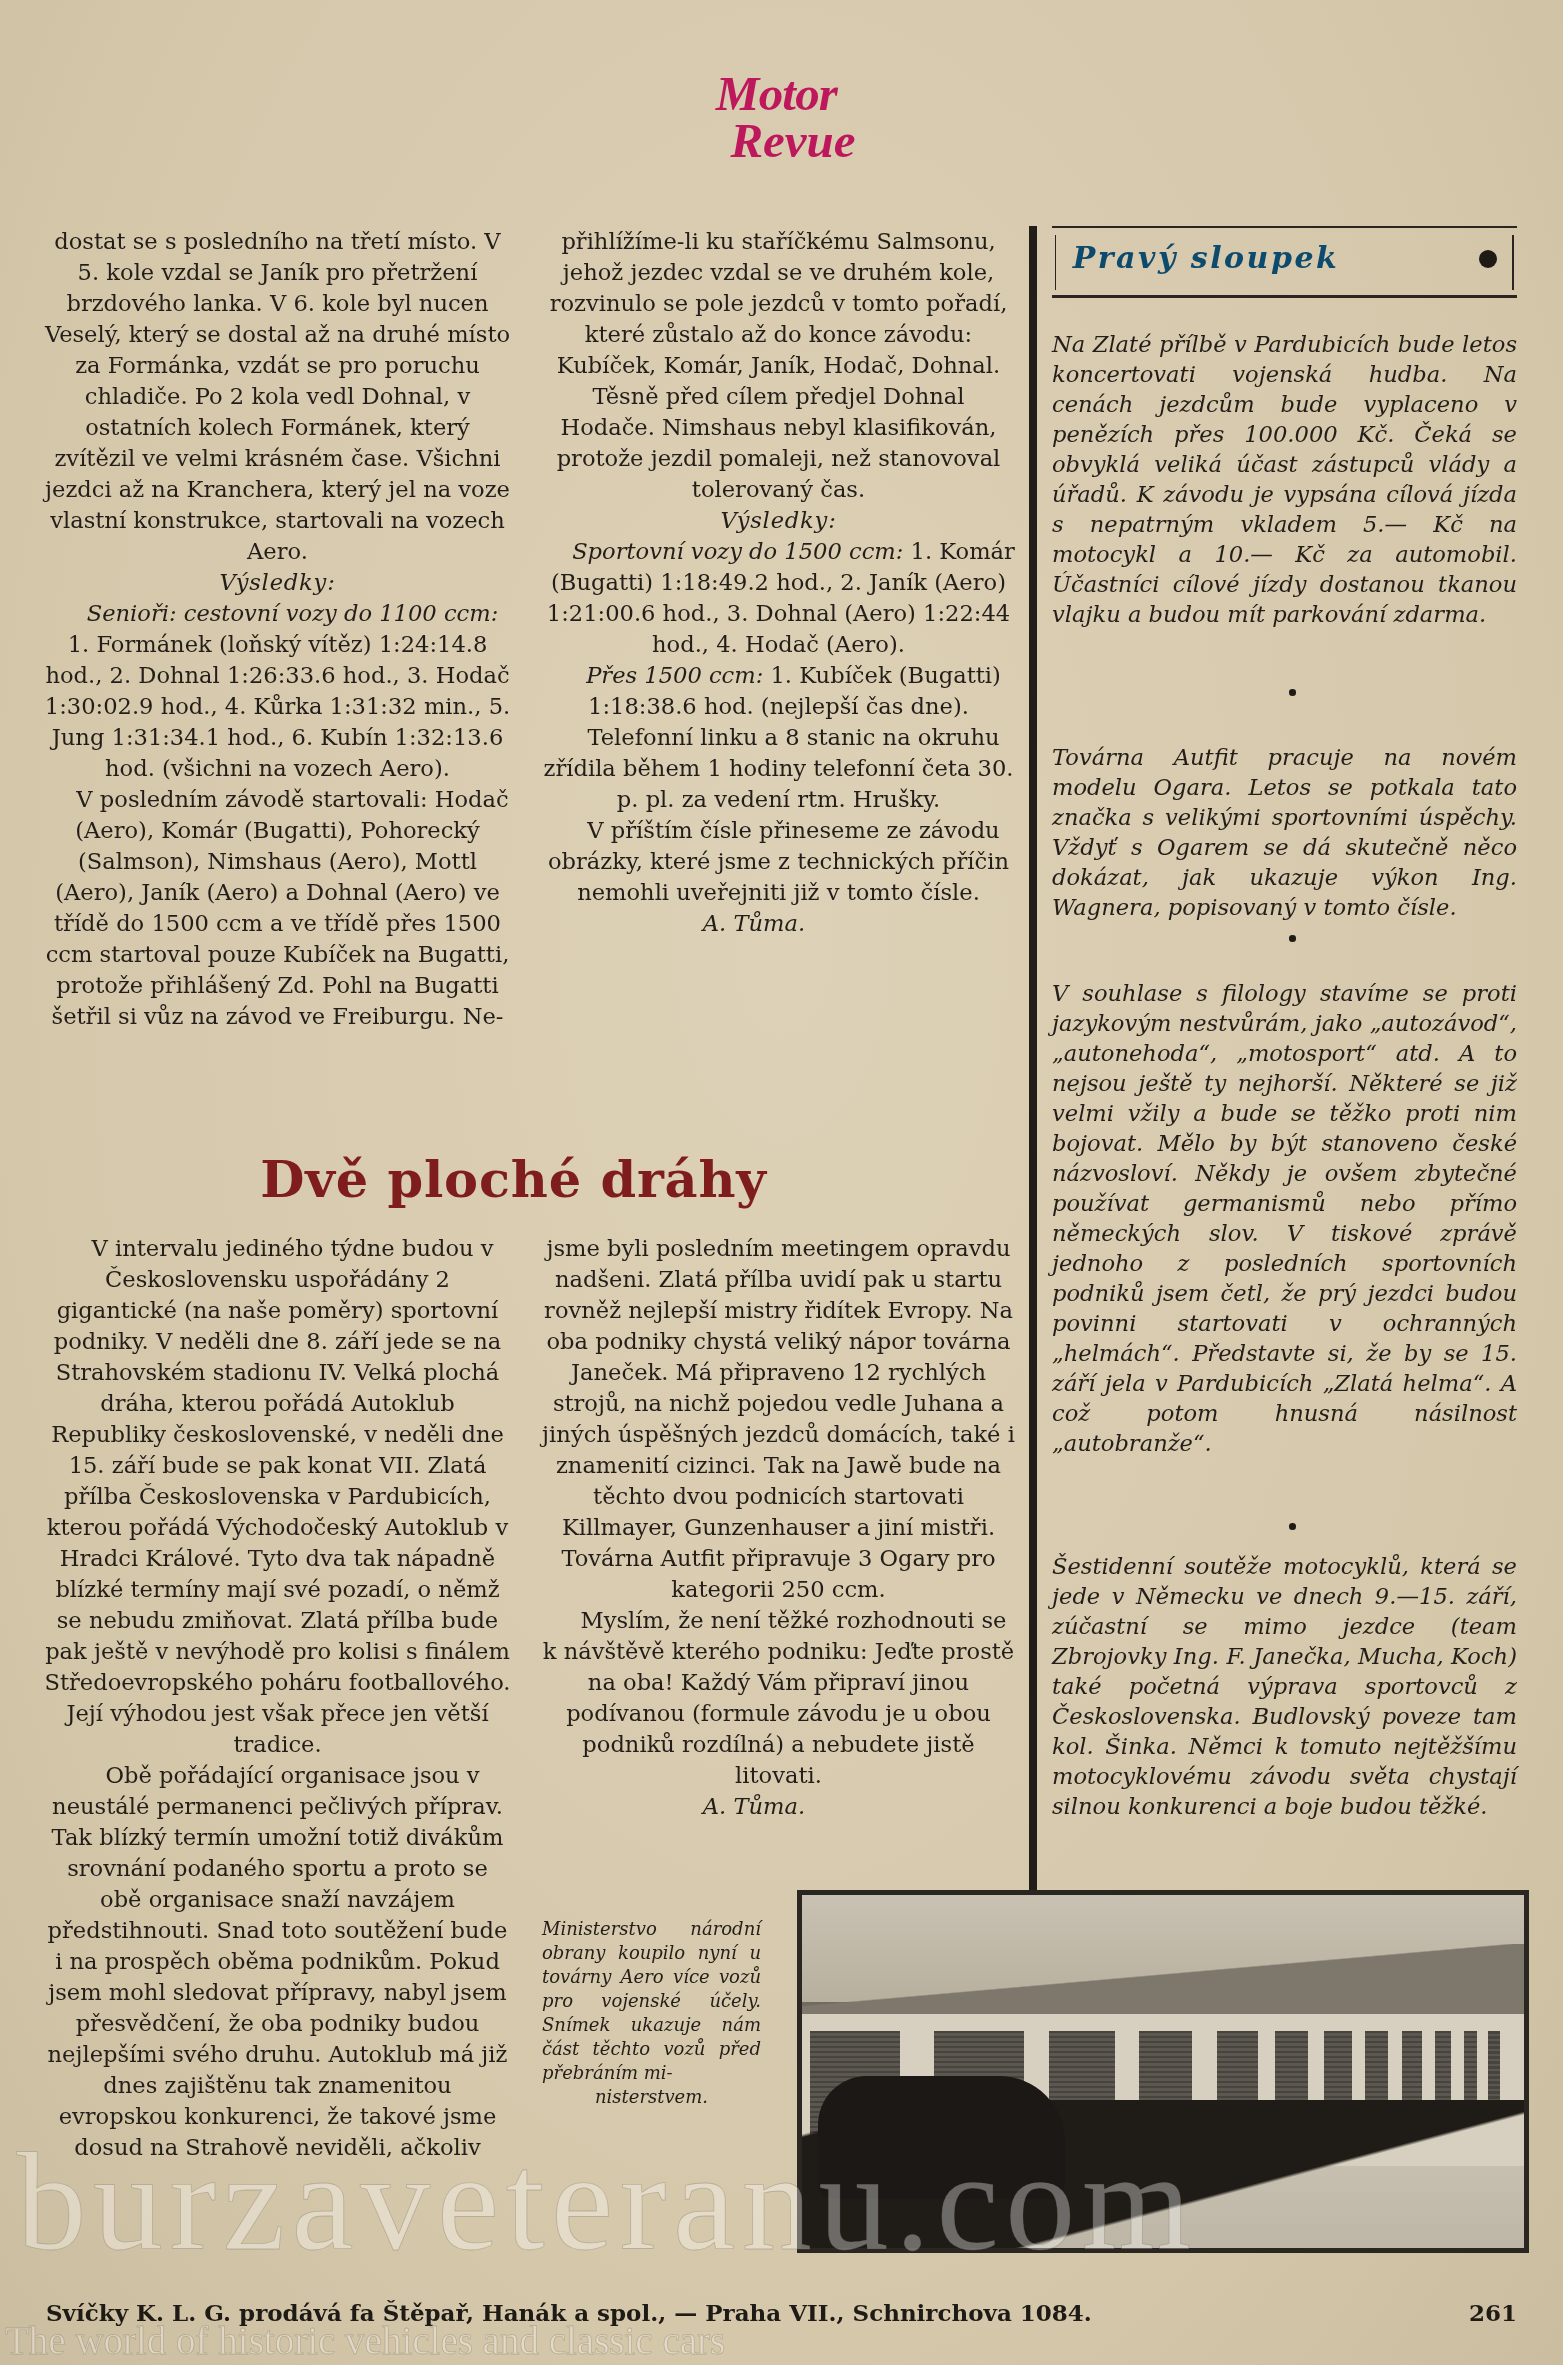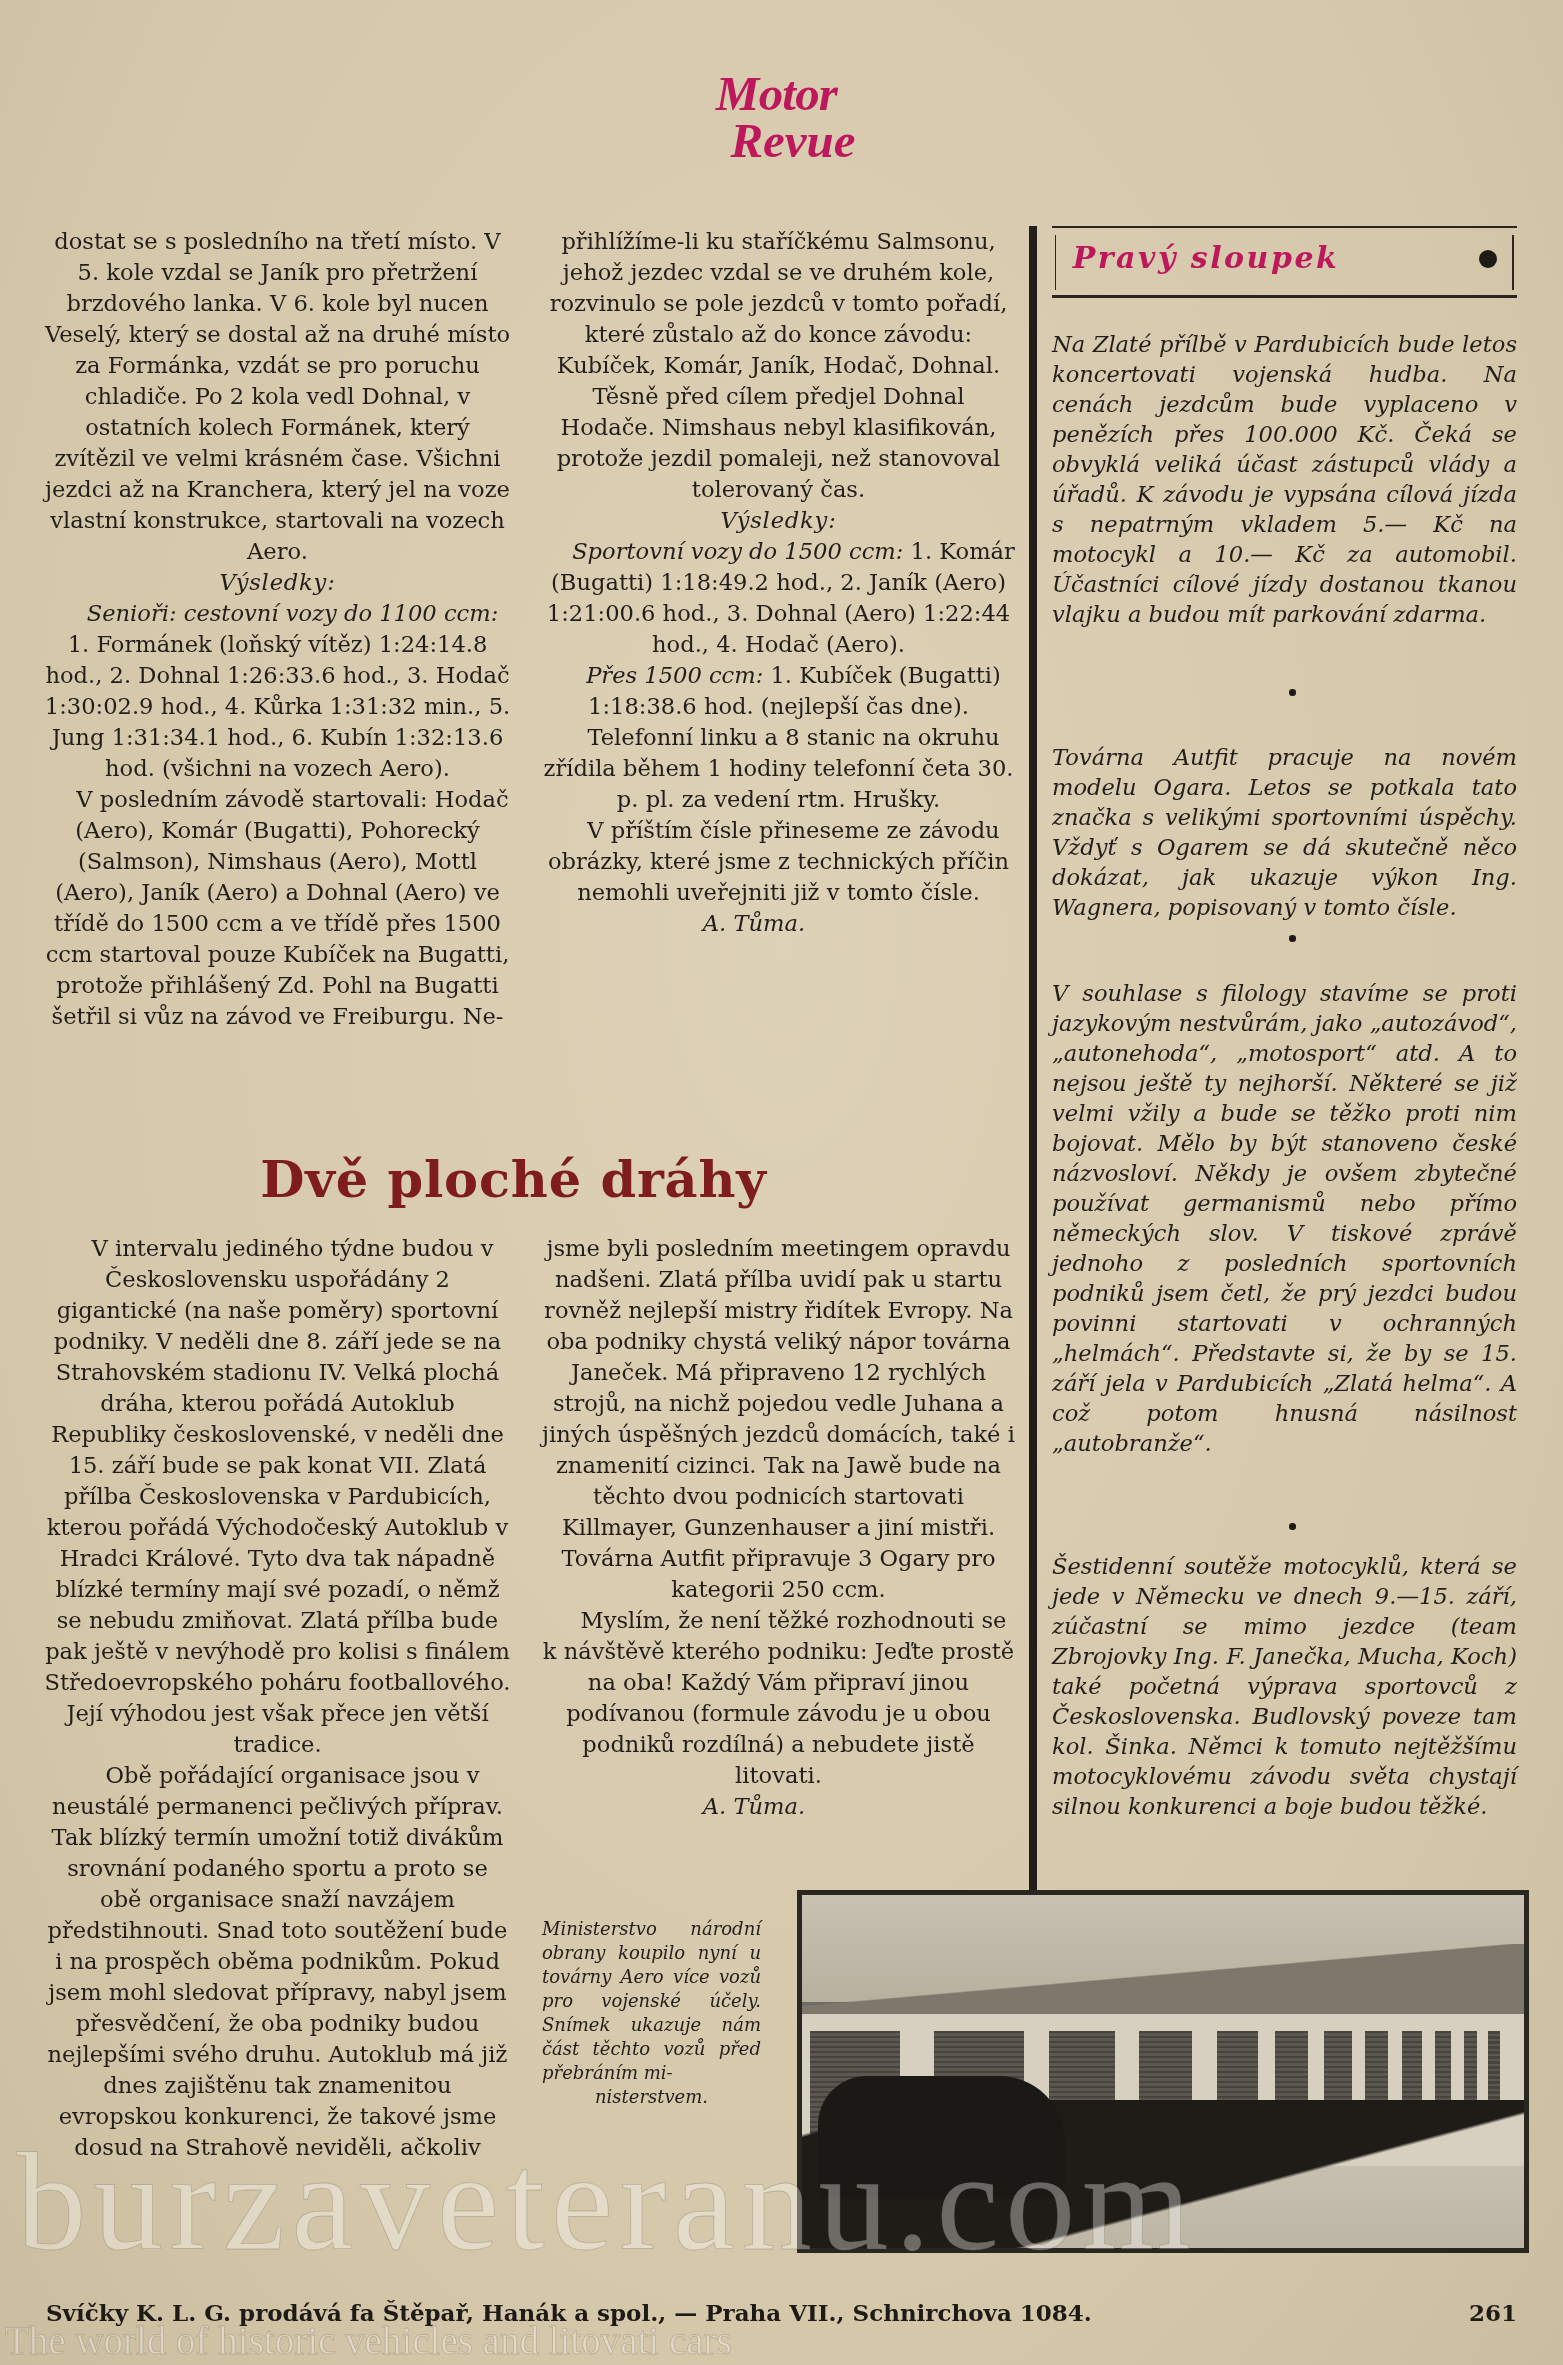--- a/index.html
+++ b/index.html
@@ -25,21 +25,21 @@
   .sign { text-align:right; font-style:italic; padding-right:49px; margin-top:5px; }
   .gap { margin-top:10px; }
 
   .vrule { position:absolute; left:1029px; top:226px; width:8.2px; height:1685px; background:#211d19; }
 
   .sidebar-box { position:absolute; left:1052px; top:226px; width:465px; height:67px;
     border-top:2.5px solid #2a2520; border-bottom:3.3px solid #2a2520; }
   .sidebar-box .inner { position:absolute; left:3.3px; right:3.3px; top:6.6px; bottom:5px;
     border-left:1.6px solid #2a2520; border-right:2.5px solid #2a2520; }
   .sidebar-title { position:absolute; left:16.4px; top:5px; font-family:"DejaVu Serif", serif;
-    font-weight:bold; font-style:italic; font-size:30px; letter-spacing:2.5px; color:#be185d; }
+    font-weight:bold; font-style:italic; font-size:30px; letter-spacing:2.5px; color:#0c4a6e; }
   .bullet-dot { position:absolute; right:15px; top:15px; width:18px; height:18px; border-radius:50%; background:#1e1a16; }
   .side { position:absolute; left:1052px; width:465px; font-size:22.6px; line-height:30px;
     font-style:italic; text-align:justify; }
   .side p { margin:0; }
   .sep { position:absolute; left:1289px; width:6.6px; height:6.6px; border-radius:50%; background:#1e1a16; }
 
   .headline { position:absolute; left:0; width:1027px; top:1149px; text-align:center;
     font-family:"DejaVu Serif", serif; font-weight:bold; font-size:51px; letter-spacing:0.8px; color:#7f1d1d; }
 
   .photo { position:absolute; left:797px; top:1890px; width:722px; height:353px;
@@ -153,14 +153,14 @@
   <div class="cars"></div>
   <div class="car-front"></div>
 </div>
 
 <div class="footer">
   <span>Svíčky K. L. G. prodává fa Štěpař, Hanák a spol., — Praha VII., Schnirchova 1084.</span>
   <span class="page">261</span>
 </div>
 
 <div class="watermark wm1">burzaveteranu.com</div>
-<div class="watermark wm2">The world of historic vehicles and litovati cars</div>
+<div class="watermark wm2">The world of historic vehicles and classic cars</div>
 
 
 </body></html>

